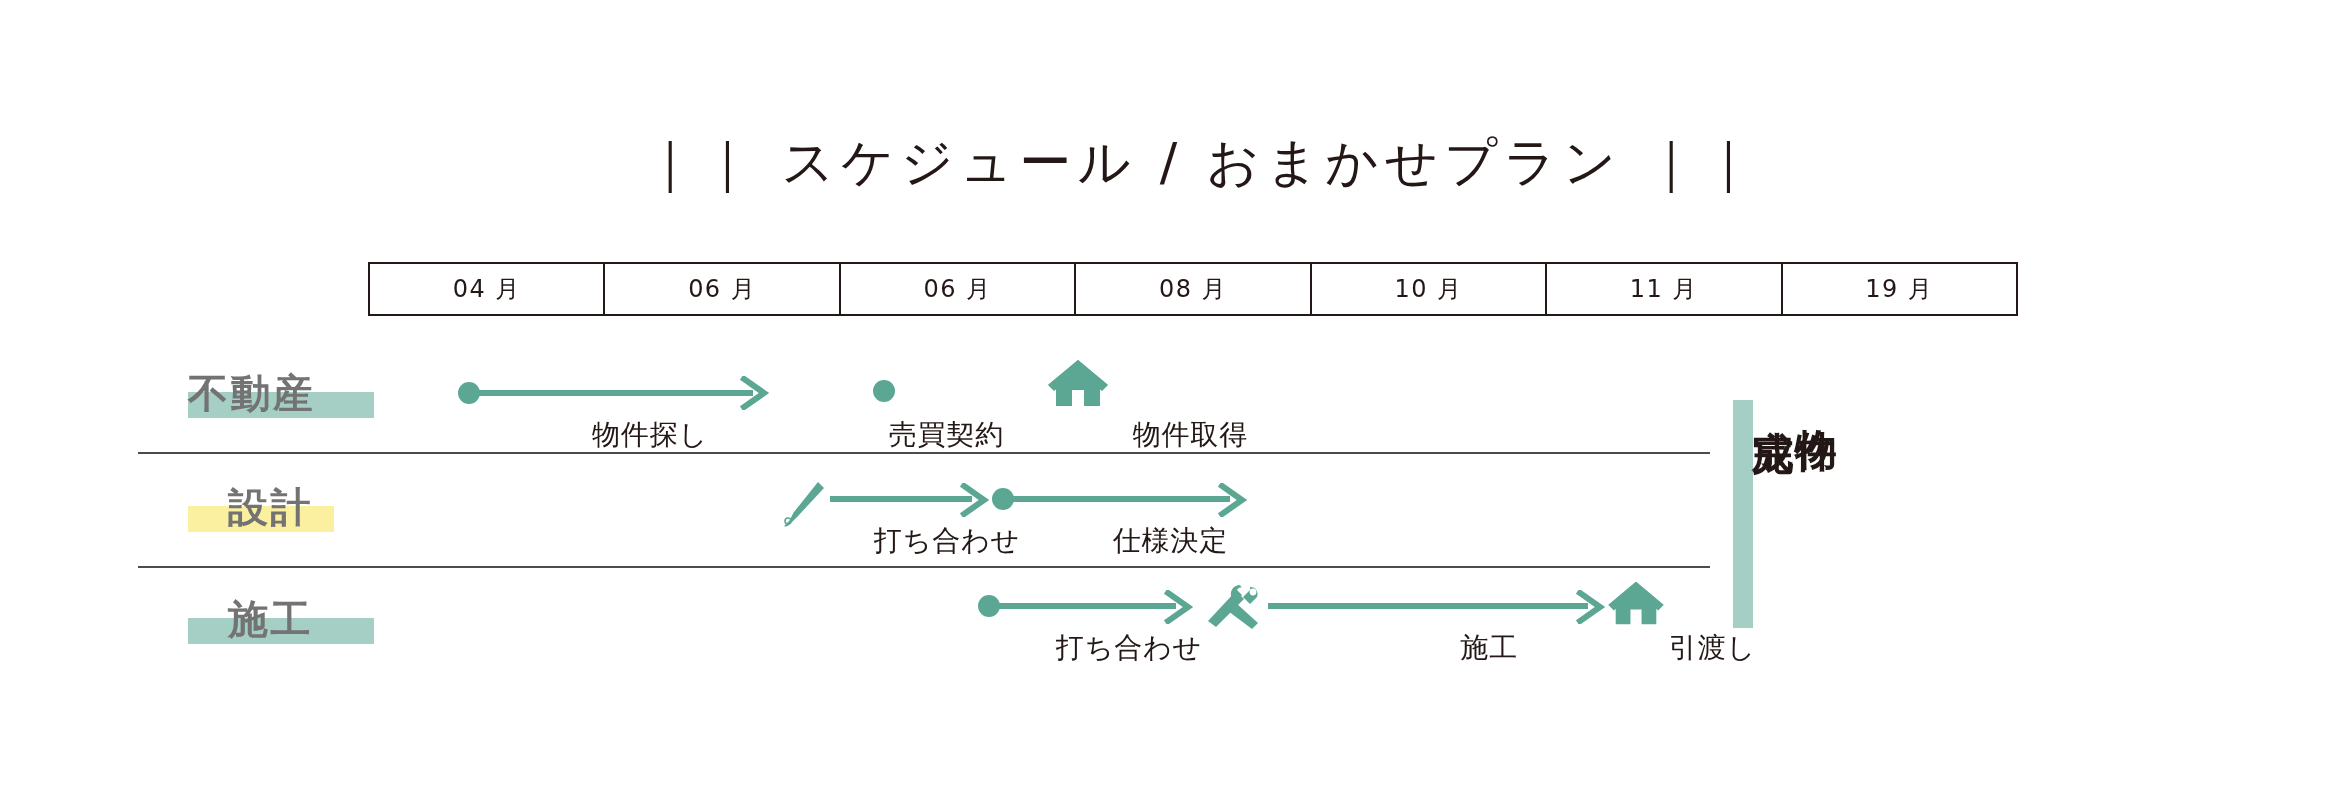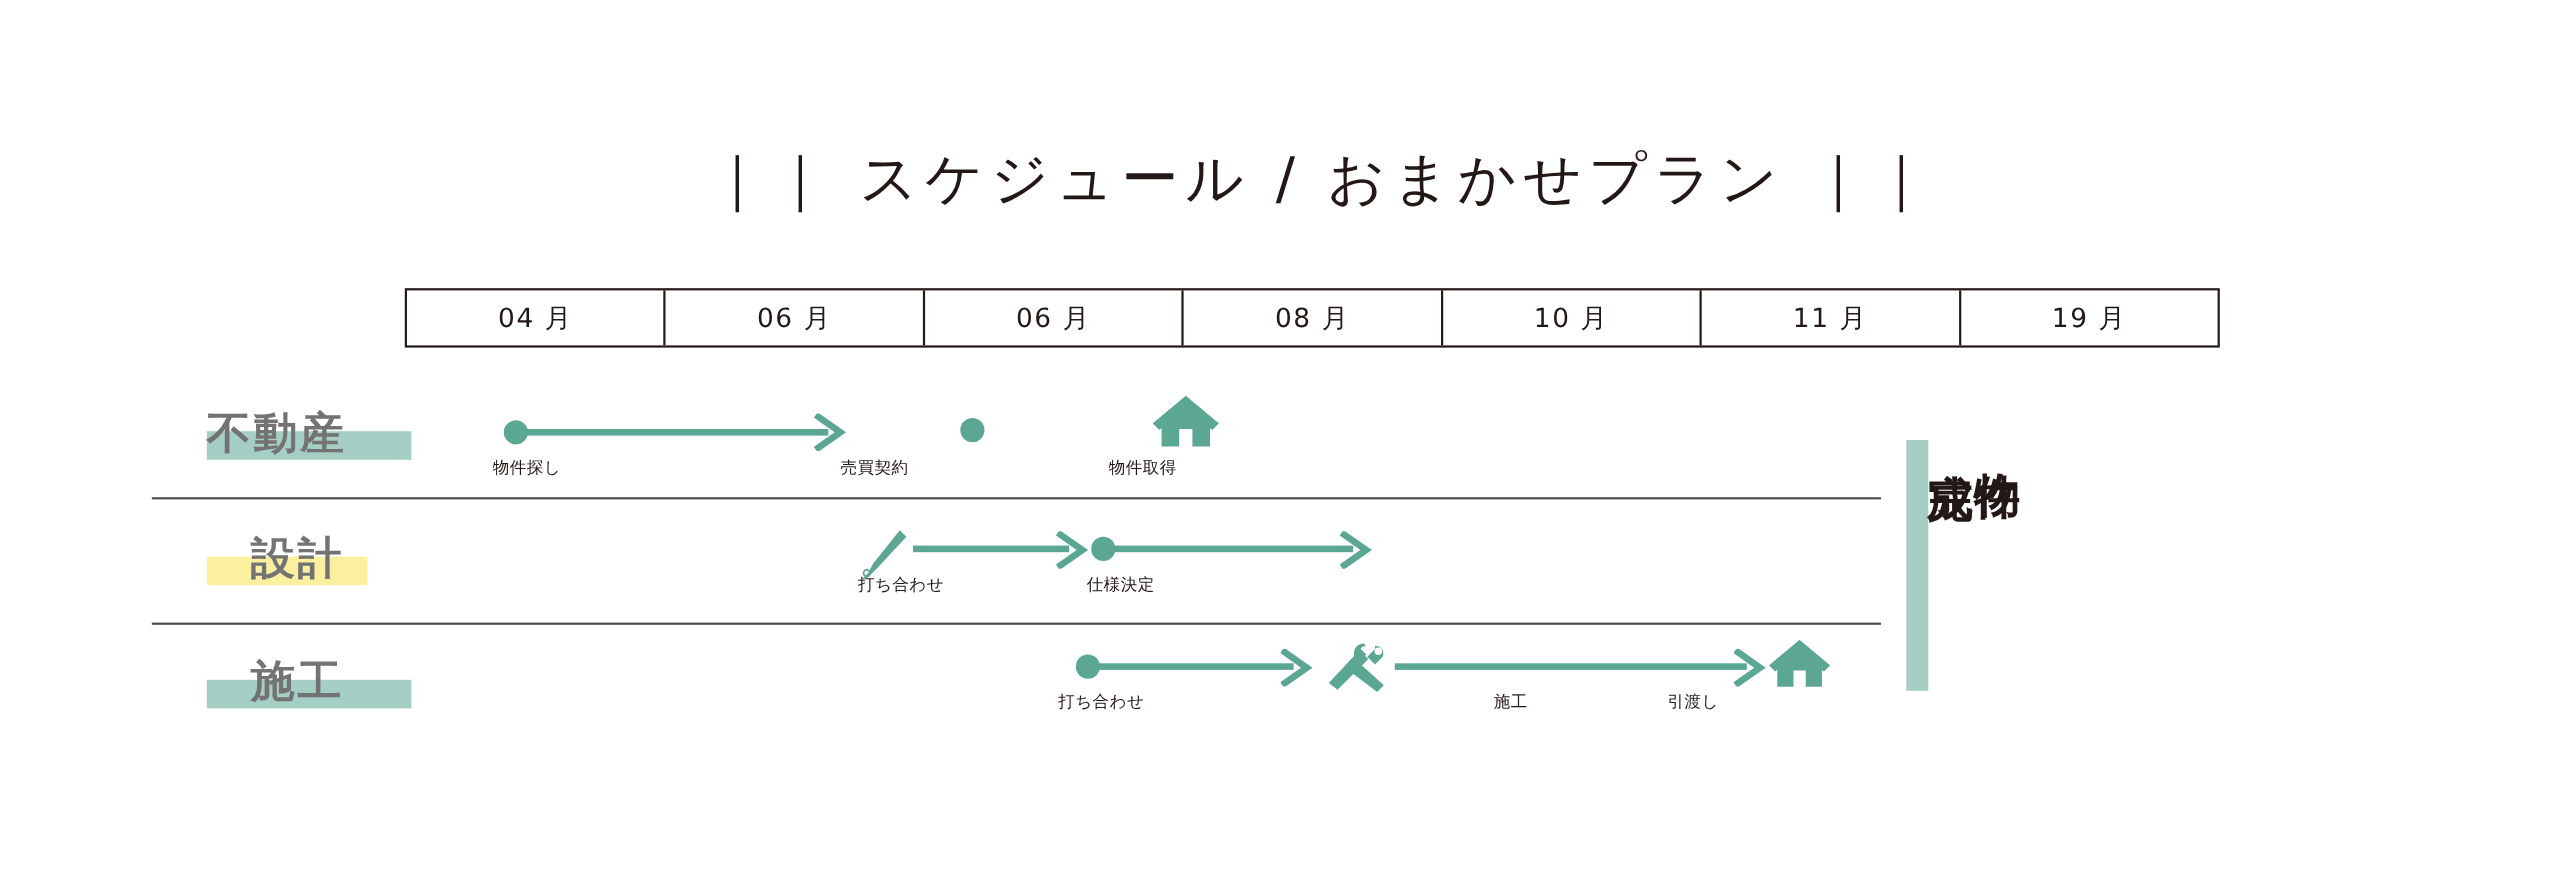--- a/index.html
+++ b/index.html
@@ -73,23 +73,23 @@
   .dot{
     position:absolute;
     width:22px;height:22px;border-radius:50%;
     background:#5BA794;
   }
   .arrow-line{
     position:absolute;height:6px;background:#5BA794;
   }
   .lbl{
     position:absolute;
-    font-size:15px;color:#231815;white-space:nowrap;
+    font-size:28px;color:#231815;white-space:nowrap;
     letter-spacing:.03em;
-    text-align:left;
+    text-align:right;
     font-family:"DejaVu Sans","Liberation Sans",sans-serif;
   }
   .icon-svg{position:absolute;}
 
   
   .complete{
     position:absolute;left:1733px;top:400px;
   }
   .complete .vbar{
     position:absolute;left:0;top:0;width:20px;height:228px;

